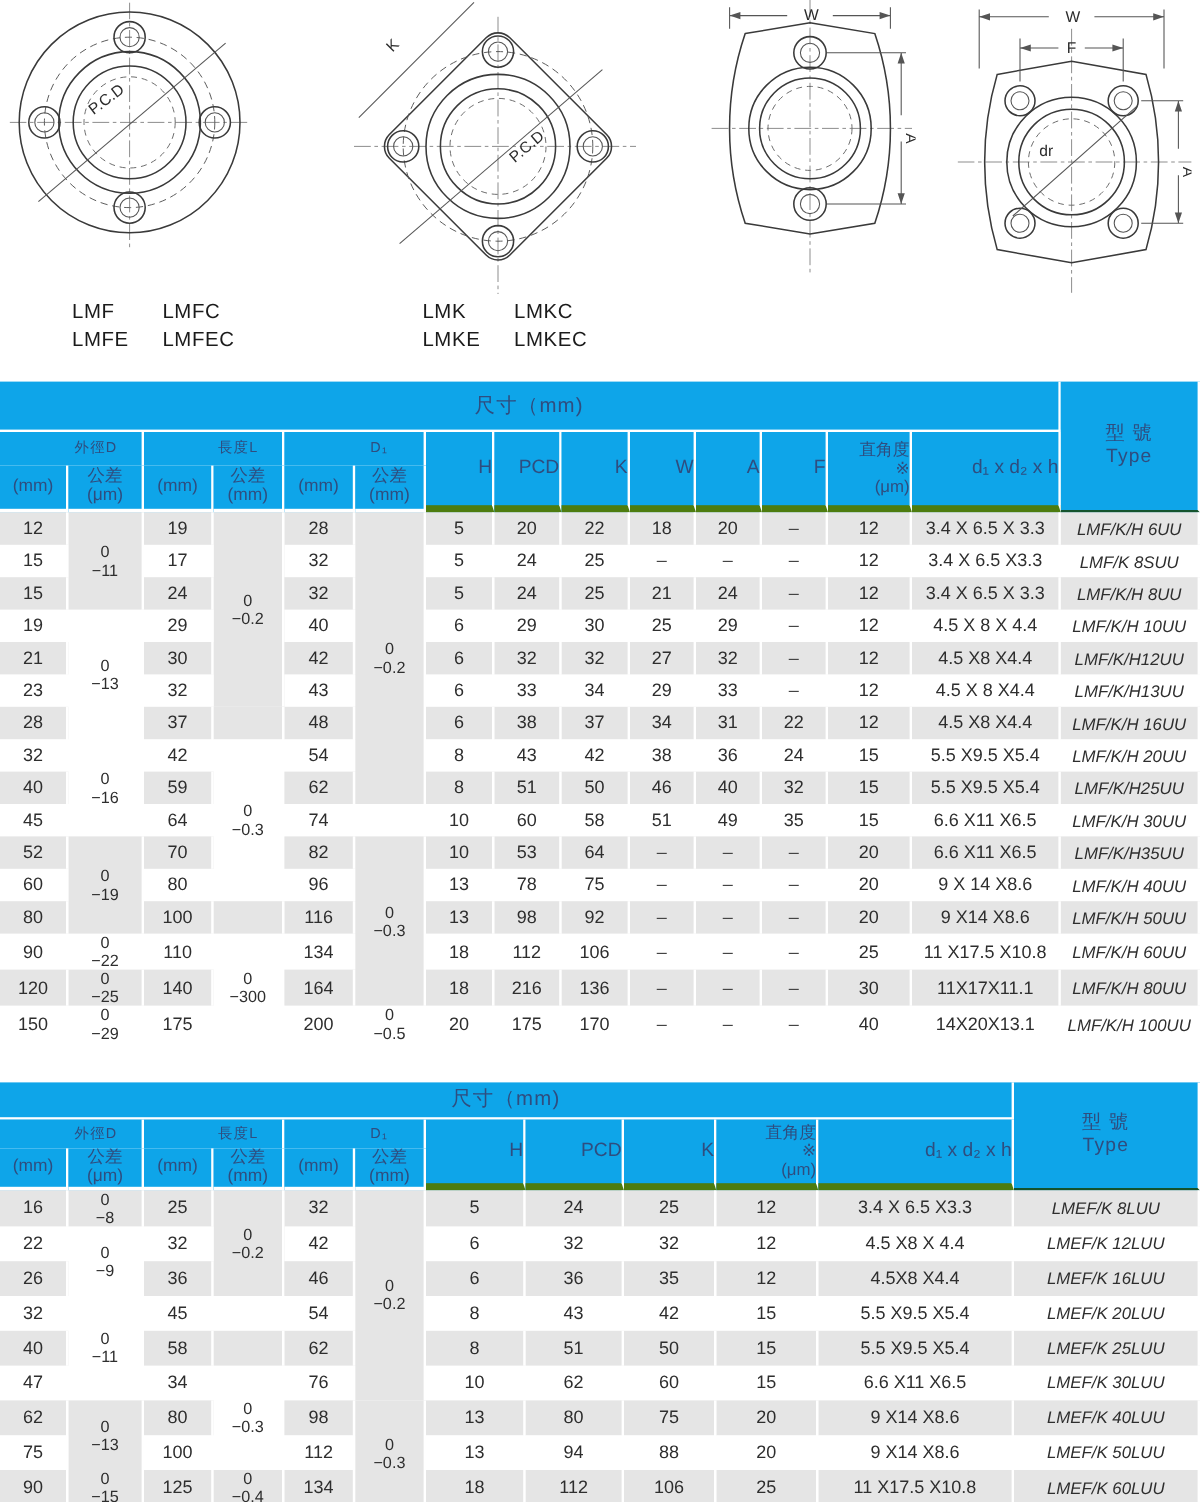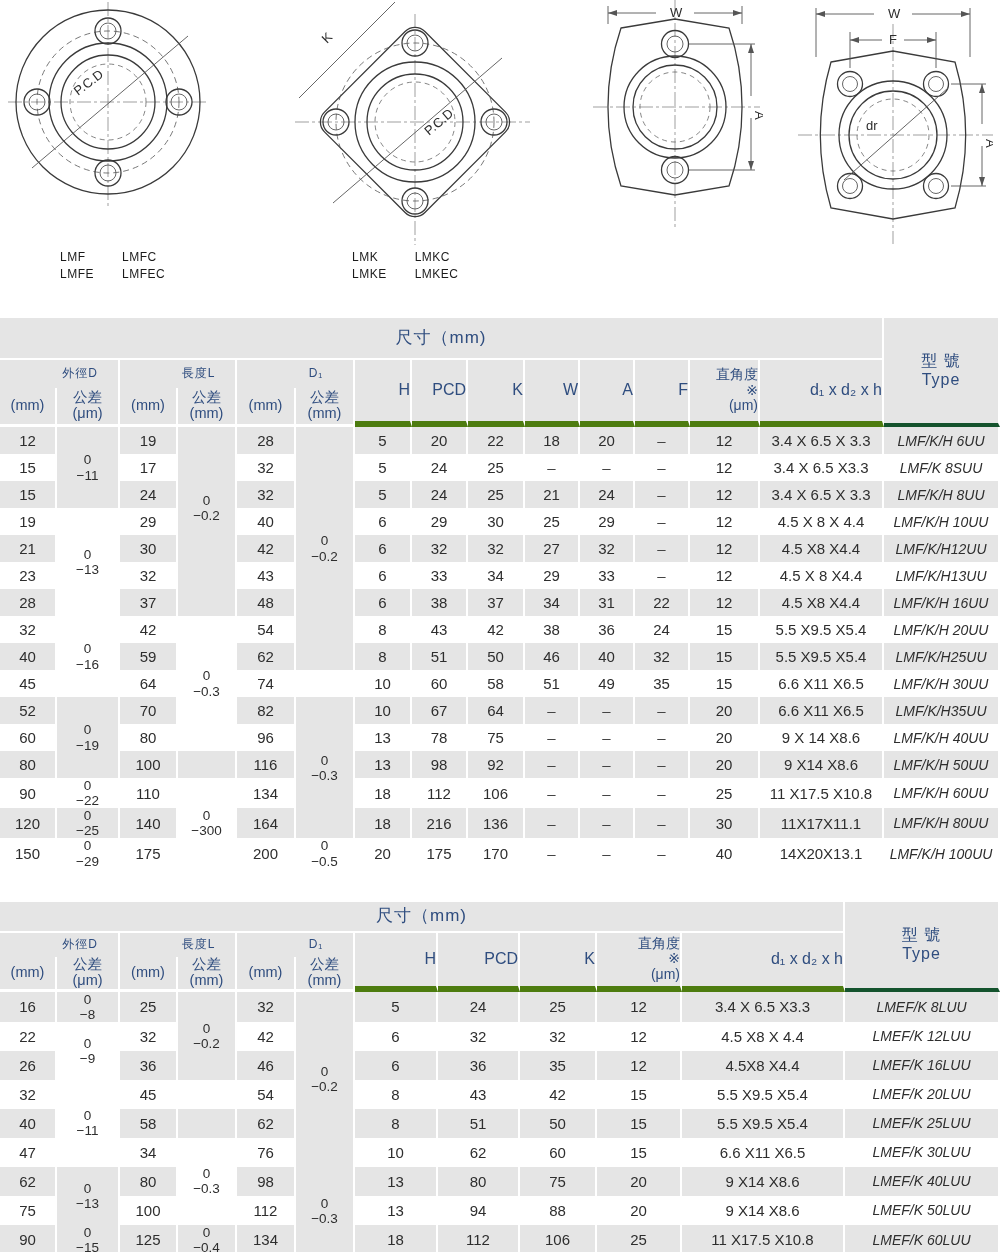--- a/index.html
+++ b/index.html
@@ -12,28 +12,28 @@
   .drawings{position:relative;width:1000px;height:318px;}
   .drawings svg{position:absolute;}
   .draw{stroke:#3a3a3a;stroke-width:1.3;fill:none;}
   .thin{stroke:#555;stroke-width:0.9;fill:none;}
   .cl{stroke:#777;stroke-width:0.7;fill:none;stroke-dasharray:14 3 3 3;}
   .pcdc{stroke:#555;stroke-width:0.8;fill:none;stroke-dasharray:6 4;}
   .hid{stroke:#666;stroke-width:0.8;fill:none;stroke-dasharray:5 4;}
   .dimtxt{font-size:13px;fill:#2c2c2c;font-family:"Liberation Sans",sans-serif;}
   .arr{fill:#555;stroke:none;}
   .models{position:absolute;display:grid;grid-template-columns:auto auto;
-    column-gap:28px;row-gap:3px;font-size:12px;color:#1b1b1b;letter-spacing:.5px;}
+    column-gap:28px;row-gap:3px;font-size:17px;color:#1b1b1b;letter-spacing:.5px;}
   
   table{border-collapse:separate;border-spacing:0;table-layout:fixed;width:1000px;}
   th,td{padding:0;text-align:center;vertical-align:middle;
     border-right:2px solid #fff;white-space:pre-line;overflow:hidden;}
-  thead th{background:#e5e5e5;color:#2f4d7f;font-weight:normal;line-height:1.15;}
+  thead th{background:#0ea5e9;color:#2f4d7f;font-weight:normal;line-height:1.15;}
   .b1 .title{height:40px;font-size:17px;border-bottom:2px solid #fff;letter-spacing:1px;}
-  .typeh{font-size:16px;border-bottom:4px solid #14532d;letter-spacing:1px;}
+  .typeh{font-size:16px;border-bottom:2px solid #14532d;letter-spacing:1px;}
   .grp{font-size:12px;letter-spacing:1px;padding-left:42px;}
   .vh{font-size:16px;border-bottom:6px solid #4d7c0f;text-align:right;}
   .sq{font-size:14px;line-height:1.12;}
   .b3 th{font-size:14.5px;border-bottom:3px solid #fff;line-height:1.1;}
   #t0 .b2 th{height:28px;}
   #t0 .b3 th{height:36px;}
   #t1 .b1 .title{height:29px;}
   #t1 .b2 th{height:24px;}
   #t1 .b3 th{height:31px;}
   tbody tr:nth-child(odd){background:#e5e5e5;}
@@ -390,21 +390,21 @@
       </tr>
       <tr>
         <td>52</td>
         <td rowspan="3" class="tol">0
 −19</td>
         <td>70</td>
         <td>82</td>
         <td rowspan="5" class="tol">0
 −0.3</td>
         <td>10</td>
-        <td>67</td>
+        <td>53</td>
         <td>64</td>
         <td class="dash">–</td>
         <td class="dash">–</td>
         <td class="dash">–</td>
         <td>20</td>
         <td>6.6 X11 X6.5</td>
         <td>LMF/K/H35UU</td>
       </tr>
       <tr>
         <td>60</td>

